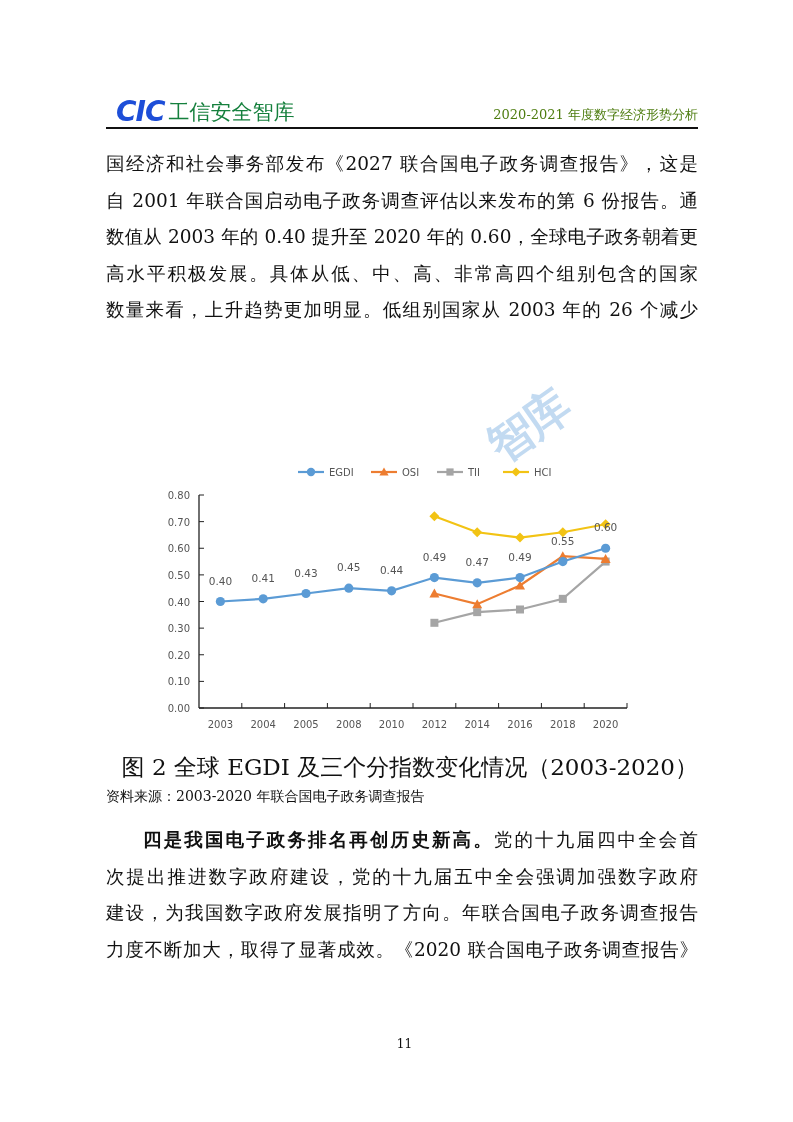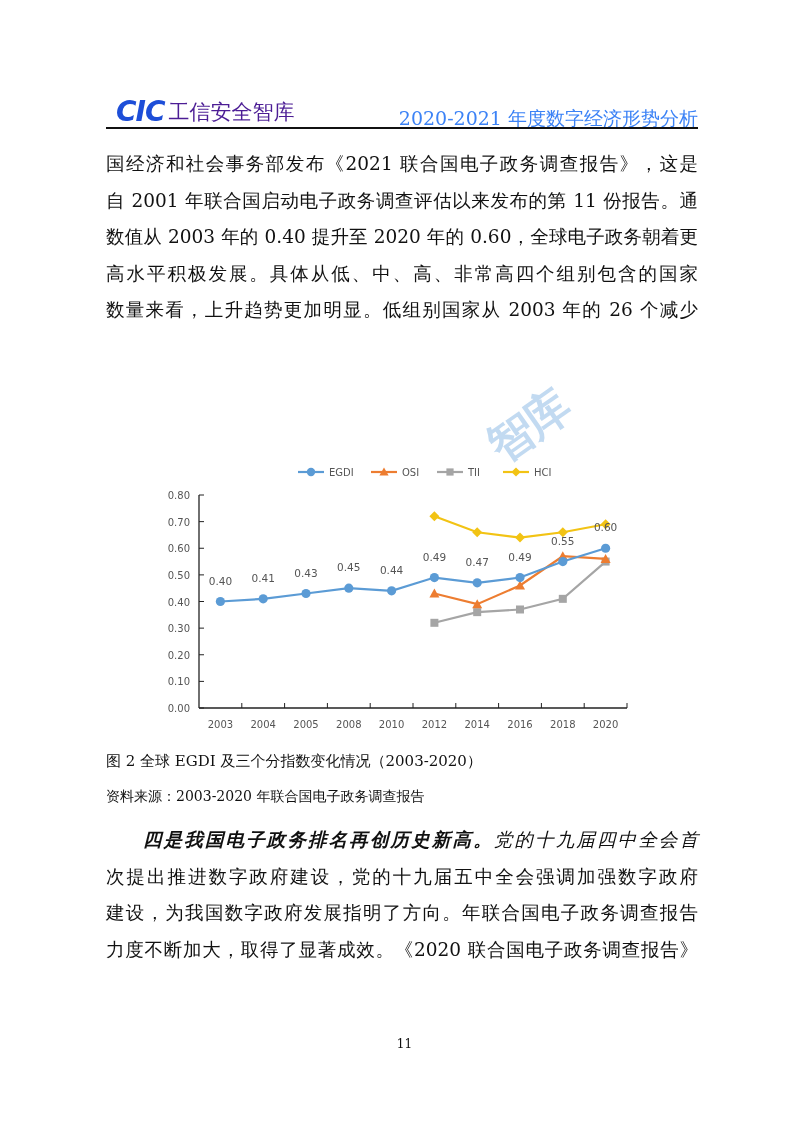--- a/index.html
+++ b/index.html
@@ -2,57 +2,57 @@
 <html><head>
 <meta charset="utf-8">
 <style>
   html, body { margin: 0; padding: 0; background: #ffffff; }
   body { width: 793px; height: 1122px; position: relative; overflow: hidden;
          font-family: "DejaVu Serif", "Liberation Serif", serif; color: #111; }
   .header { position: absolute; left: 106px; top: 96px; width: 592px; height: 32px; }
   .logo { position: absolute; left: 10px; top: 2px; height: 28px; display: flex; align-items: center; }
   .logo-cic { font-family: "DejaVu Sans", sans-serif; font-weight: bold; font-size: 28px;
               color: #1d4ed8; letter-spacing: -1px; font-style: italic; line-height: 28px; }
-  .logo-text { font-family: "DejaVu Sans", sans-serif; font-size: 21px; color: #4c1d95;
+  .logo-text { font-family: "DejaVu Sans", sans-serif; font-size: 21px; color: #15803d;
                margin-left: 4px; line-height: 28px; }
-  .header-right { position: absolute; right: 0; top: 10px; font-size: 19px; color: #3b82f6; }
+  .header-right { position: absolute; right: 0; top: 10px; font-size: 13px; color: #4d7c0f; }
   .header-rule { position: absolute; left: 106px; top: 127px; width: 592px; height: 1.5px; background: #111; }
 
   .para { position: absolute; left: 106px; width: 592px; font-size: 18.5px; line-height: 36.5px;
           text-align: justify; text-align-last: justify; }
   .para .last { text-align-last: left; }
   .line { display: block; white-space: nowrap; text-align: justify; text-align-last: justify; }
   .line.last { text-align-last: left; }
   .bold { font-weight: bold; }
 
   .watermark { position: absolute; left: 486px; top: 396px; font-family: "DejaVu Sans", sans-serif;
                font-size: 46px; font-weight: bold; color: rgba(80,150,215,0.35); transform: rotate(-35deg);
                letter-spacing: -4px; }
 
   .chart { position: absolute; left: 160px; top: 455px; width: 480px; height: 290px; }
-  .caption { position: absolute; left: 106px; top: 752px; width: 592px; text-align: left; font-size: 15px; }
+  .caption { position: absolute; left: 106px; top: 752px; width: 592px; text-align: right; font-size: 23px; }
   .source { position: absolute; left: 106px; top: 788px; font-size: 14px; }
   .pageno { position: absolute; left: 0; width: 793px; top: 1037px; text-align: center; font-size: 12px; margin-left: 8px; }
   svg text { font-family: "DejaVu Sans", "Liberation Sans", sans-serif; }
 </style>
 </head>
 <body>
 
 <div class="header">
   <div class="logo">
     <span class="logo-cic">CIC</span>
     <span class="logo-text">工信安全智库</span>
   </div>
   <div class="header-right">2020-2021 年度数字经济形势分析</div>
 </div>
 <div class="header-rule"></div>
 
 <div class="para" style="top:146px;">
-  <span class="line">国经济和社会事务部发布《2021 联合国电子政务调查报告》，这是</span>
-  <span class="line">自 2001 年联合国启动电子政务调查评估以来发布的第 11 份报告。通</span>
+  <span class="line">国经济和社会事务部发布《2027 联合国电子政务调查报告》，这是</span>
+  <span class="line">自 2001 年联合国启动电子政务调查评估以来发布的第 6 份报告。通</span>
   <span class="line">数值从 2003 年的 0.40 提升至 2020 年的 0.60，全球电子政务朝着更</span>
   <span class="line">高水平积极发展。具体从低、中、高、非常高四个组别包含的国家</span>
   <span class="line">数量来看，上升趋势更加明显。低组别国家从 2003 年的 26 个减少</span>
 </div>
 
 <div class="watermark">智库</div>
 
 <div class="chart">
   <svg id="chart-svg" width="480" height="290" viewBox="0 0 480 290">
       <line x1="39" y1="40" x2="39" y2="253" stroke="#222" stroke-width="1.3"></line>
@@ -146,19 +146,19 @@
       <text x="360" y="105.53750000000002" font-size="10.5" fill="#555" text-anchor="middle">0.49</text>
       <text x="402.79999999999995" y="89.5625" font-size="10.5" fill="#555" text-anchor="middle">0.55</text>
       <text x="445.59999999999997" y="76.25000000000003" font-size="10.5" fill="#555" text-anchor="middle">0.60</text>
     </svg>
 </div>
 
 <div class="caption">图 2  全球 EGDI 及三个分指数变化情况（2003-2020）</div>
 <div class="source">资料来源：2003-2020 年联合国电子政务调查报告</div>
 
 <div class="para" style="top:822px;">
-  <span class="line" style="padding-left:37px;font-style:italic;"><span class="bold">四是我国电子政务排名再创历史新高。</span><span>党的十九届四中全会首</span></span>
+  <span class="line" style="padding-left:37px;"><span class="bold">四是我国电子政务排名再创历史新高。</span><span>党的十九届四中全会首</span></span>
   <span class="line">次提出推进数字政府建设，党的十九届五中全会强调加强数字政府</span>
   <span class="line">建设，为我国数字政府发展指明了方向。年联合国电子政务调查报告</span>
   <span class="line">力度不断加大，取得了显著成效。《2020 联合国电子政务调查报告》</span>
 </div>
 
 <div class="pageno">11</div>
 
 </body></html>

